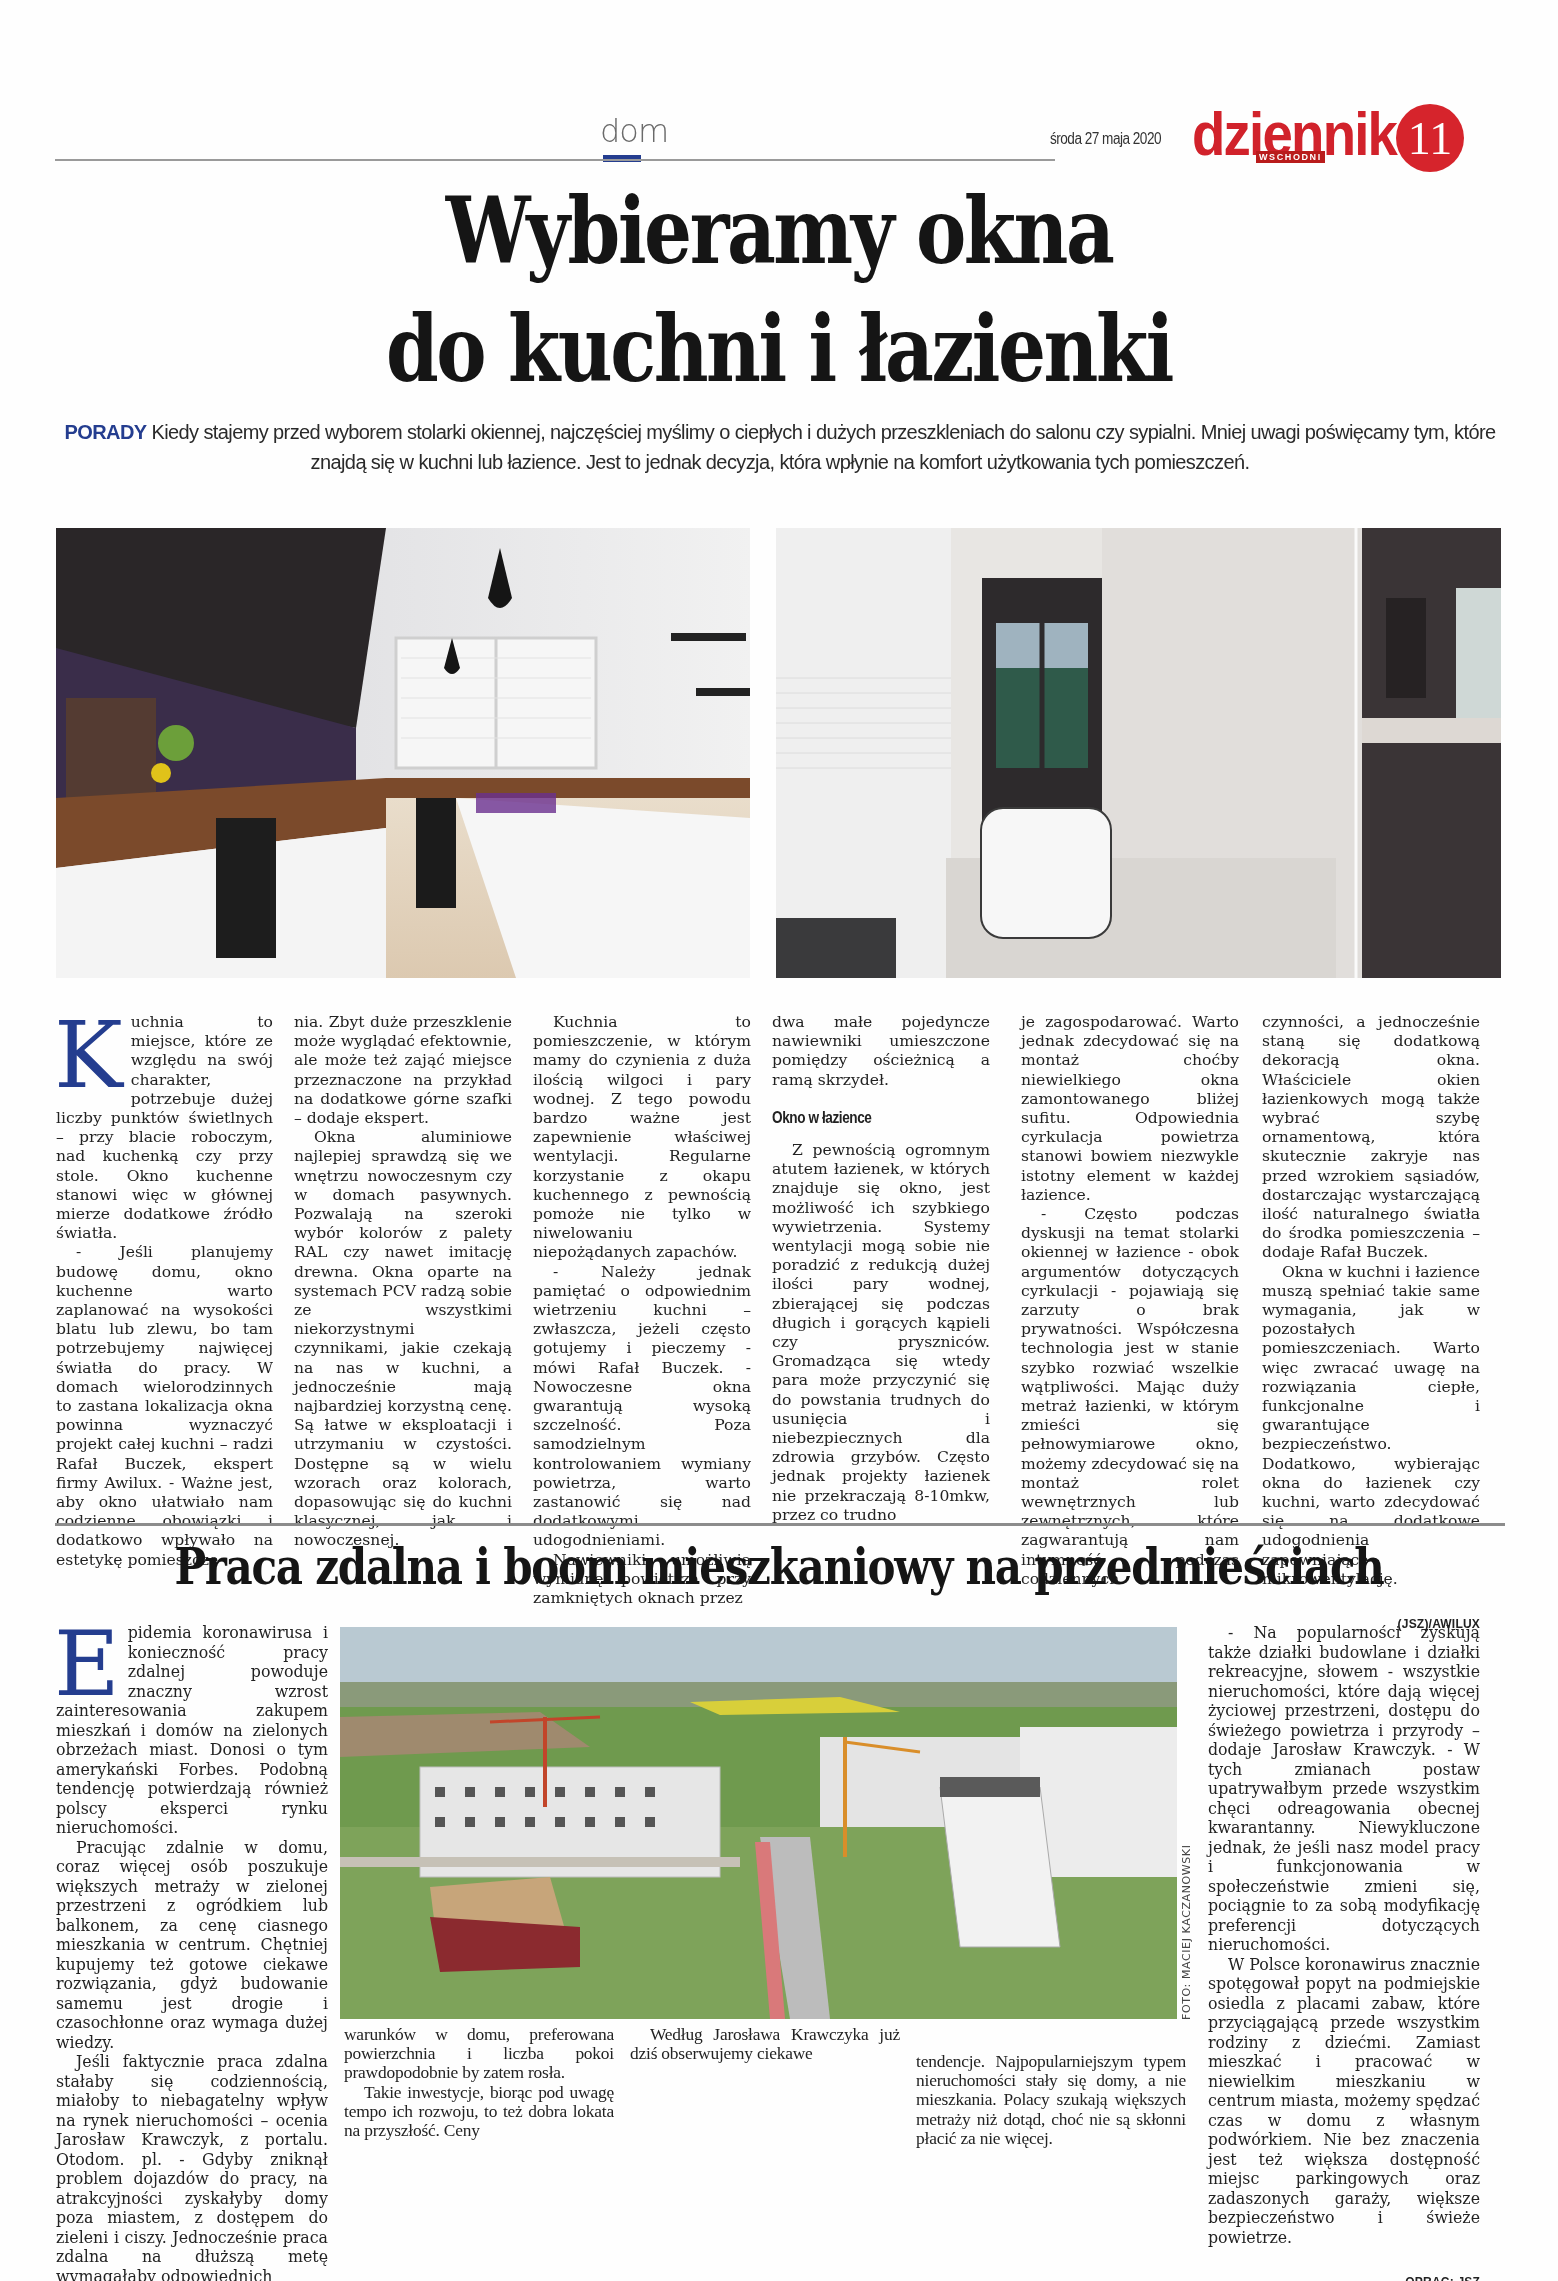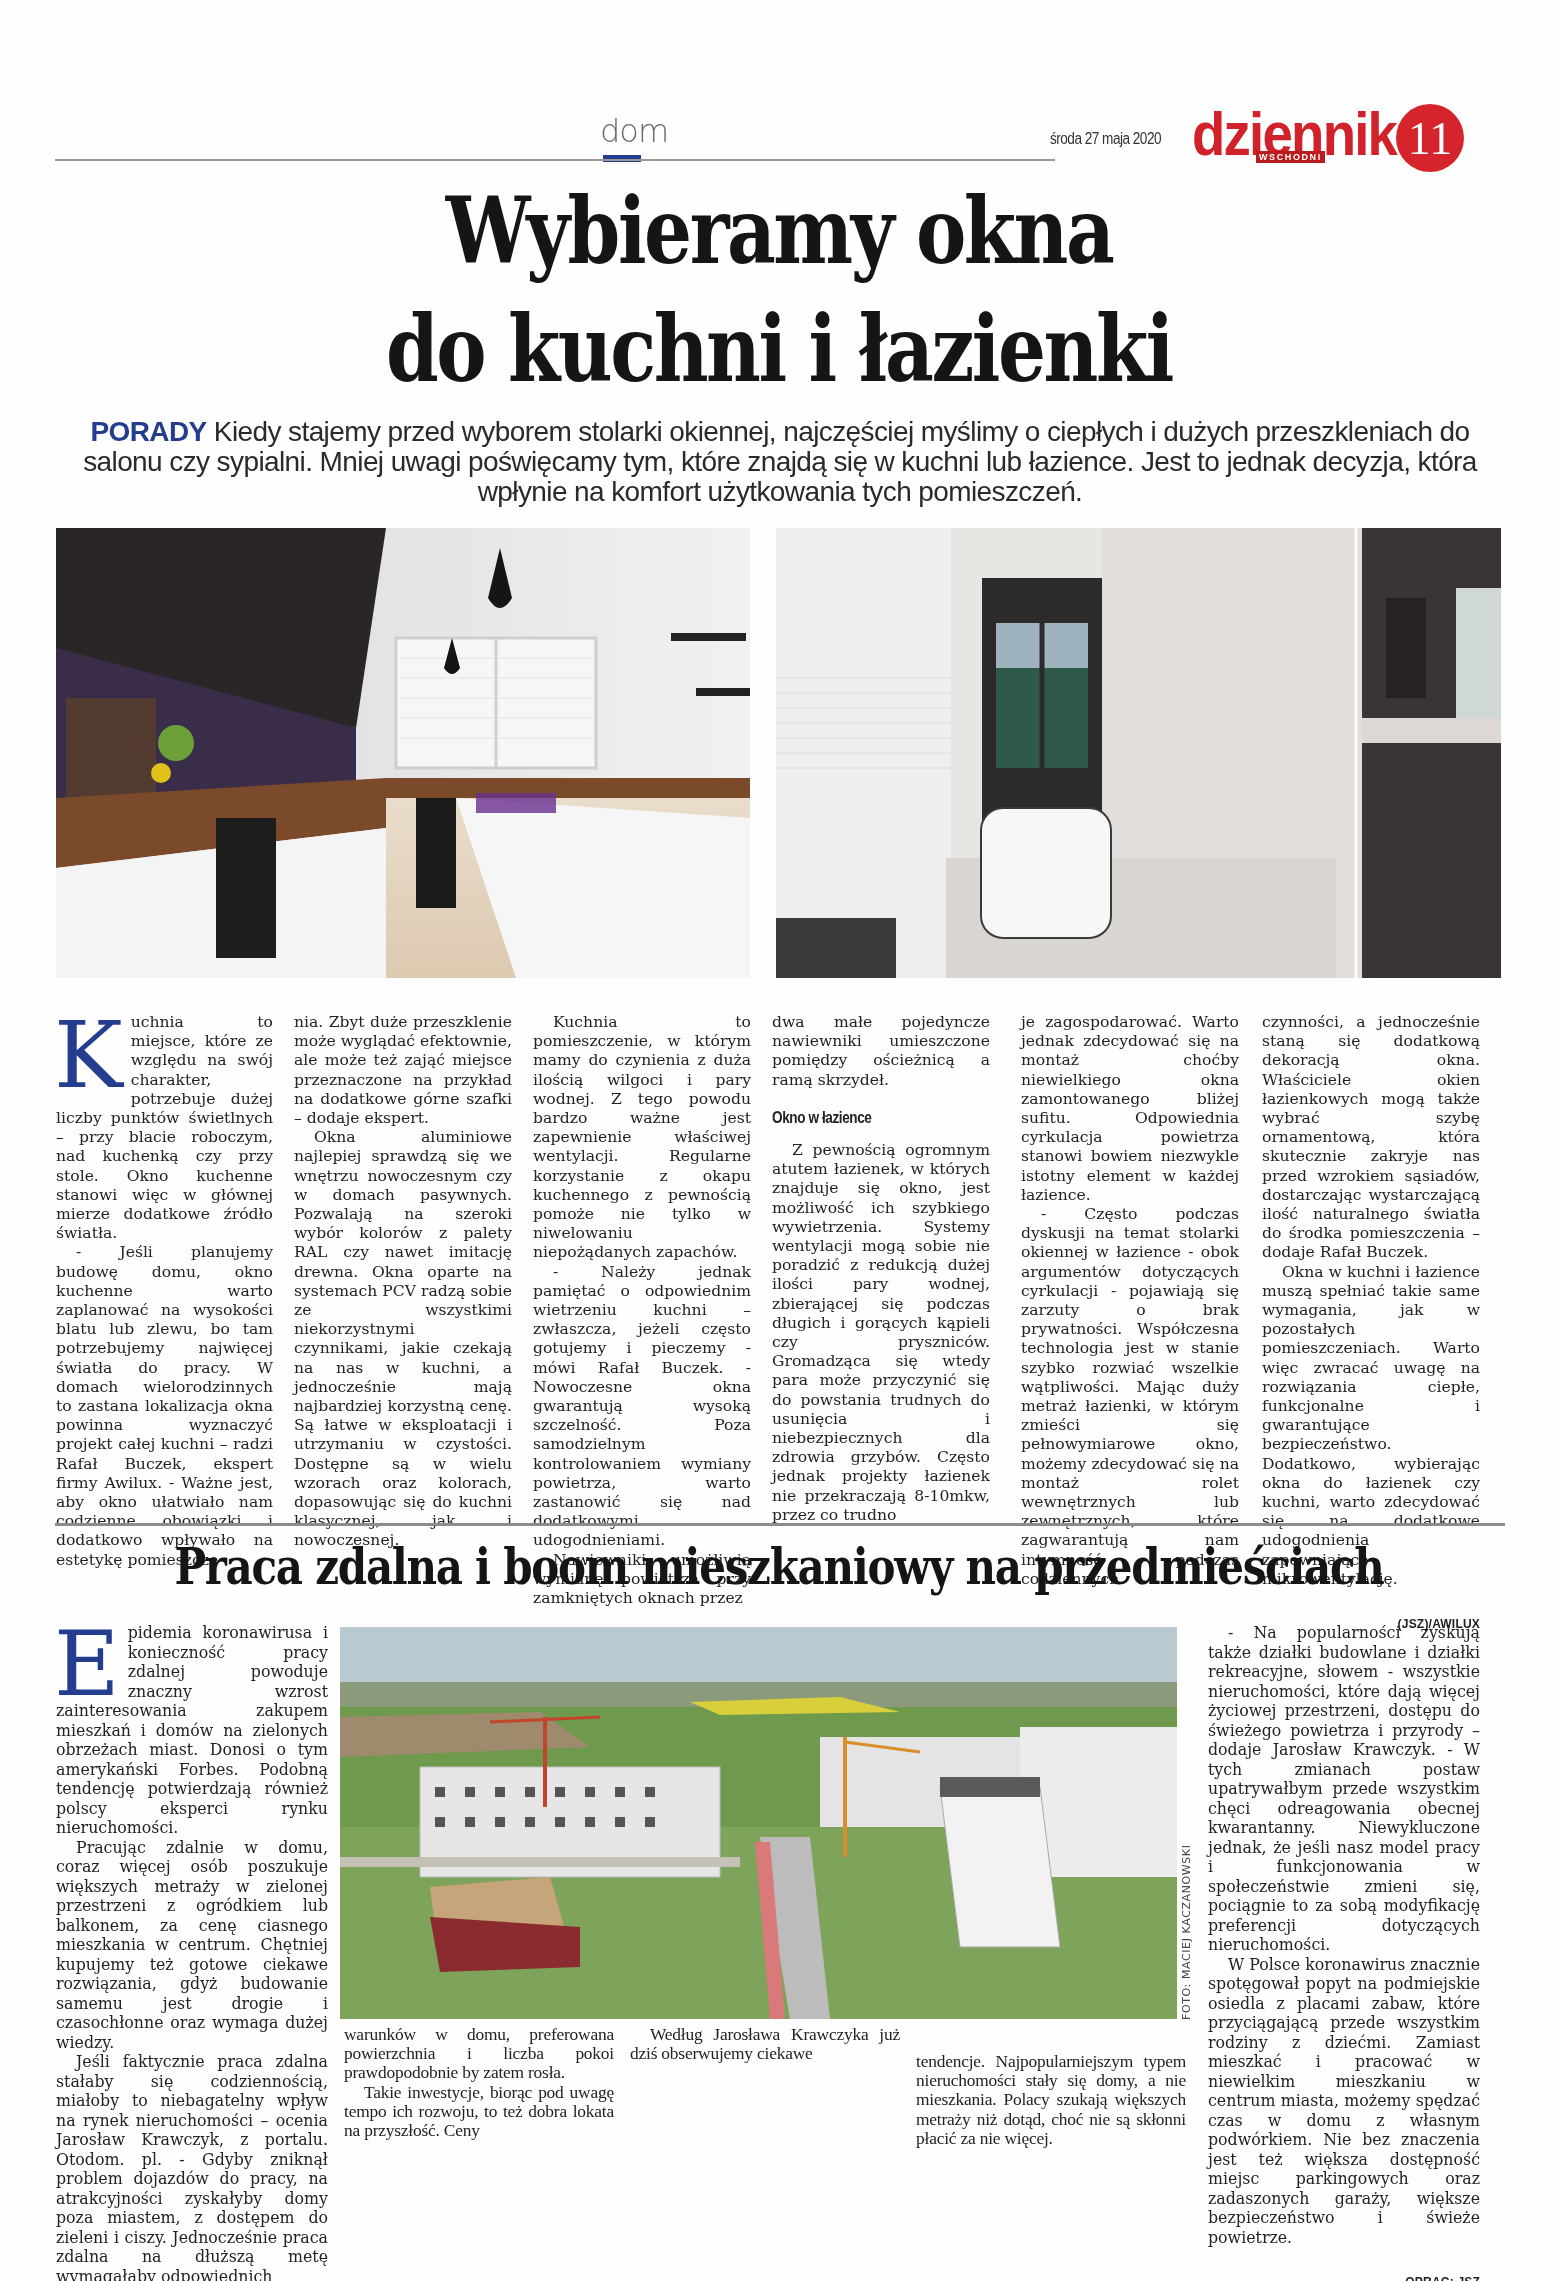--- a/index.html
+++ b/index.html
@@ -12,21 +12,21 @@
   .header-rule { position: absolute; left: 55px; top: 159px; width: 1000px; height: 2px; background: #9a9a9a; }
   .header-date { position: absolute; left: 1050px; top: 130px; font-family: "Liberation Sans", sans-serif; font-size: 16px; color: #333; letter-spacing: -0.6px; transform: scaleX(0.85); transform-origin: left; }
   .logo { position: absolute; left: 1192px; top: 103px; width: 180px; height: 70px; }
   .logo-text { font-family: "Liberation Sans", sans-serif; font-weight: 700; font-size: 62px; color: #d1222b; letter-spacing: -2px; line-height: 62px; transform: scaleX(0.88); transform-origin: left; display: inline-block; }
   .logo-sub { position: absolute; left: 64px; top: 48px; background: #b91c1c; color: #fff; font-family: "Liberation Sans", sans-serif; font-weight: 700; font-size: 9px; letter-spacing: 1.6px; padding: 1px 3px; }
   .page-badge { position: absolute; left: 1396px; top: 104px; width: 68px; height: 68px; border-radius: 50%; background: #d6242c; color: #fff; font-family: "Liberation Serif", serif; font-size: 46px; display: flex; align-items: center; justify-content: center; }
 
   
   .headline { position: absolute; left: 0; top: 172px; width: 1558px; text-align: center; font-family: "DejaVu Serif", serif; font-weight: 700; font-size: 92px; line-height: 118px; color: #151515; letter-spacing: -3px; transform: scaleX(0.82); transform-origin: center; }
 
-  .lead { position: absolute; left: 55px; top: 417px; width: 1450px; text-align: center; font-family: "Liberation Sans", sans-serif; font-size: 28px; line-height: 30px; color: #2a2a2a; letter-spacing: -0.6px; }
+  .lead { position: absolute; left: 55px; top: 417px; width: 1450px; text-align: center; font-family: "Liberation Sans", sans-serif; font-size: 20px; line-height: 30px; color: #2a2a2a; letter-spacing: -0.6px; }
   .lead .kicker { font-weight: 700; color: #243d8f; }
 
   
   .photo { position: absolute; overflow: hidden; }
   .photo-kitchen { left: 56px; top: 528px; width: 694px; height: 450px; }
   .photo-bath { left: 776px; top: 528px; width: 725px; height: 450px; }
   .photo-estate { left: 340px; top: 1627px; width: 837px; height: 392px; }
 
   
   .col { position: absolute; font-size: 15.6px; line-height: 19.2px; text-align: justify; hyphens: manual; color: #222; }

